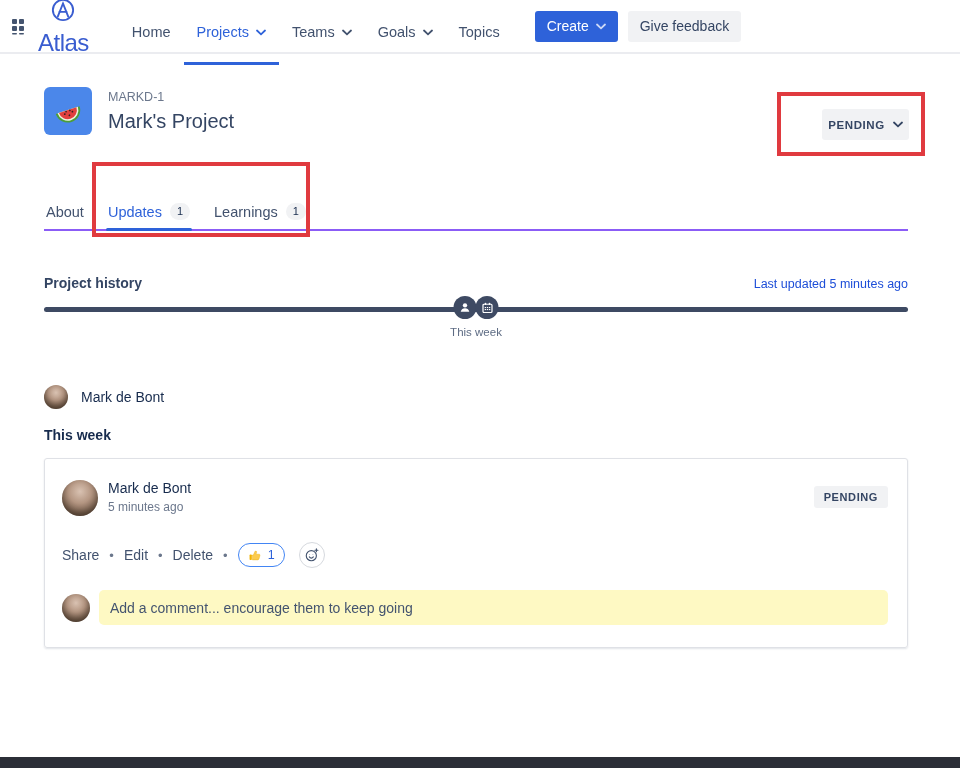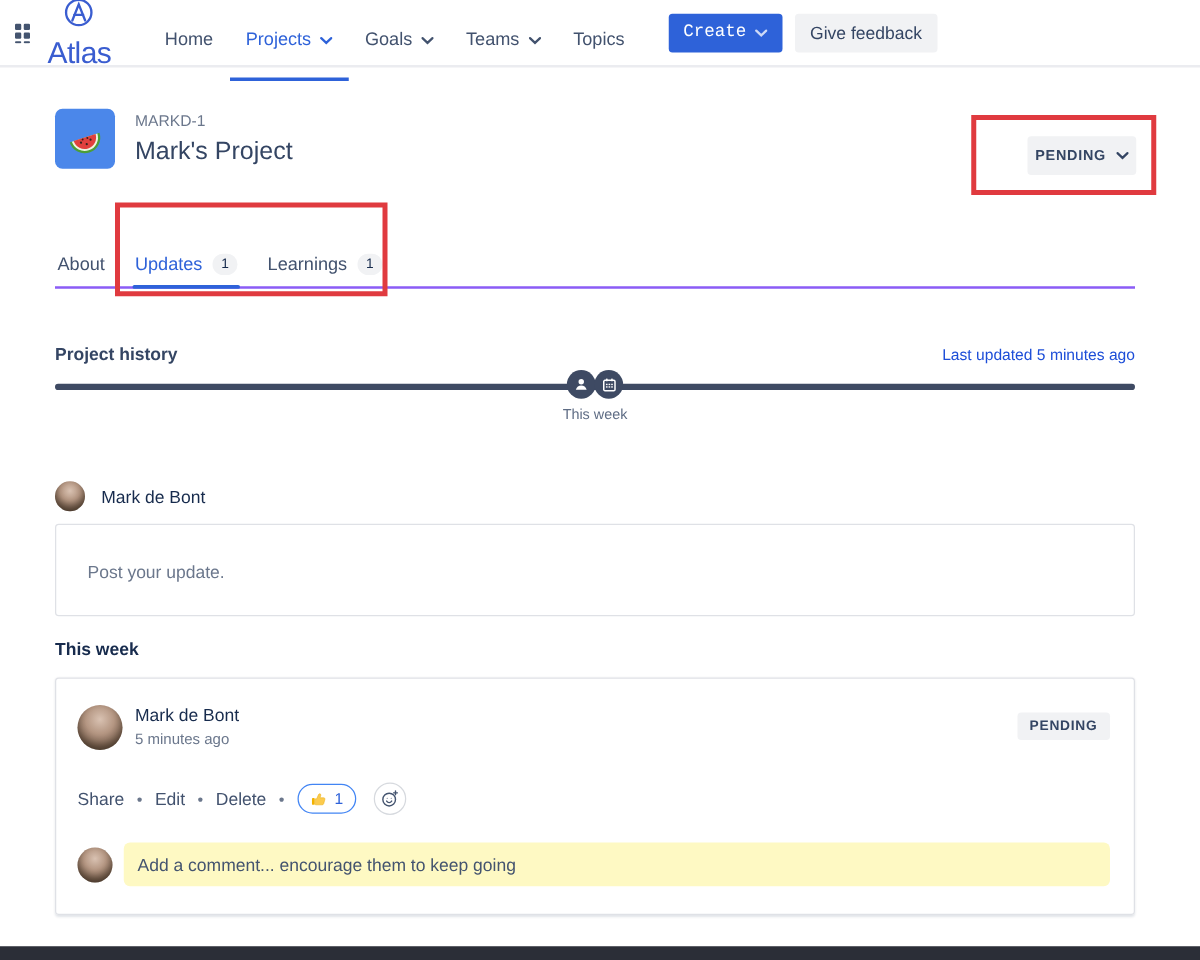--- a/index.html
+++ b/index.html
@@ -14,21 +14,21 @@
   .logo { display:flex; align-items:center; gap:5px; cursor:pointer;flex-direction:column; }
   .logo-text { font-size:24px; color:#3a5dd0; font-weight:500; letter-spacing:-0.5px; }
   .nav { display:flex; margin-left:30px; height:54px; }
   .nav-item { display:flex; align-items:center; gap:7px; padding:0 13px; font-size:14.5px;
               color:#42526e; cursor:pointer; height:66px; }
   .nav-item.active { color:#2e62d9; box-shadow: inset 0 -3px 0 #2e62d9; }
   .nav-item .chev { color:#42526e; display:flex; }
   .nav-item.active .chev { color:#2e62d9; }
   .btn-create { margin-left:22px; height:31px; padding:0 12px; background:#2e62d9; color:#fff;
                 border:none; border-radius:3px; font-size:14px; display:flex; align-items:center;
-                gap:7px; cursor:pointer; font-family:Liberation Mono, monospace; }
+                gap:7px; cursor:pointer; font-family:Liberation Sans, sans-serif; }
   .btn-feedback { margin-left:10px; height:31px; padding:0 12px; background:#f1f2f4; color:#344563;
                   border:none; border-radius:3px; font-size:14px; cursor:pointer; font-family:inherit; }
 
   
   .main { padding:0 52px 0 44px; }
 
   .proj-head { margin-top:33px; display:flex; gap:16px; }
   .proj-tile { width:48px; height:48px; border-radius:6px; background:#4b87ea; flex:0 0 48px;
                display:flex; align-items:center; justify-content:center; }
   .proj-key { font-size:12.5px; color:#6b778c; margin-top:3px; }
@@ -137,29 +137,29 @@
       </div>
       <div class="nav-item active">
         <span>Projects</span>
         <span class="chev">
           <svg width="10" height="7" viewBox="0 0 10 7" fill="none" stroke="currentColor" stroke-width="1.8" stroke-linecap="round">
               <path d="M1 1.5 L5 5.3 L9 1.5"></path>
             </svg>
         </span>
       </div>
       <div class="nav-item">
-        <span>Goals</span>
+        <span>Teams</span>
         <span class="chev">
           <svg width="10" height="7" viewBox="0 0 10 7" fill="none" stroke="currentColor" stroke-width="1.8" stroke-linecap="round">
               <path d="M1 1.5 L5 5.3 L9 1.5"></path>
             </svg>
         </span>
       </div>
       <div class="nav-item">
-        <span>Teams</span>
+        <span>Goals</span>
         <span class="chev">
           <svg width="10" height="7" viewBox="0 0 10 7" fill="none" stroke="currentColor" stroke-width="1.8" stroke-linecap="round">
               <path d="M1 1.5 L5 5.3 L9 1.5"></path>
             </svg>
         </span>
       </div>
       <div class="nav-item">
         <span>Topics</span>
       </div>
     </nav>
@@ -247,23 +247,20 @@
           </svg>
         </div>
       </div>
       <div class="tl-label">This week</div>
     </div>
 
     <div class="composer-row">
       <div class="avatar" style="width:24px;height:24px;"></div>
       <div class="composer-name">Mark de Bont</div>
     </div>
-    <div class="composer-box">
-      <div class="composer-ph">Post your update.</div>
-    </div>
 
     <div class="week-title">This week</div>
 
     <div class="card">
       <div class="card-head">
         <div class="avatar" style="width:36px;height:36px;"></div>
         <div>
           <div class="card-name">Mark de Bont</div>
           <div class="card-time">5 minutes ago</div>
         </div>

